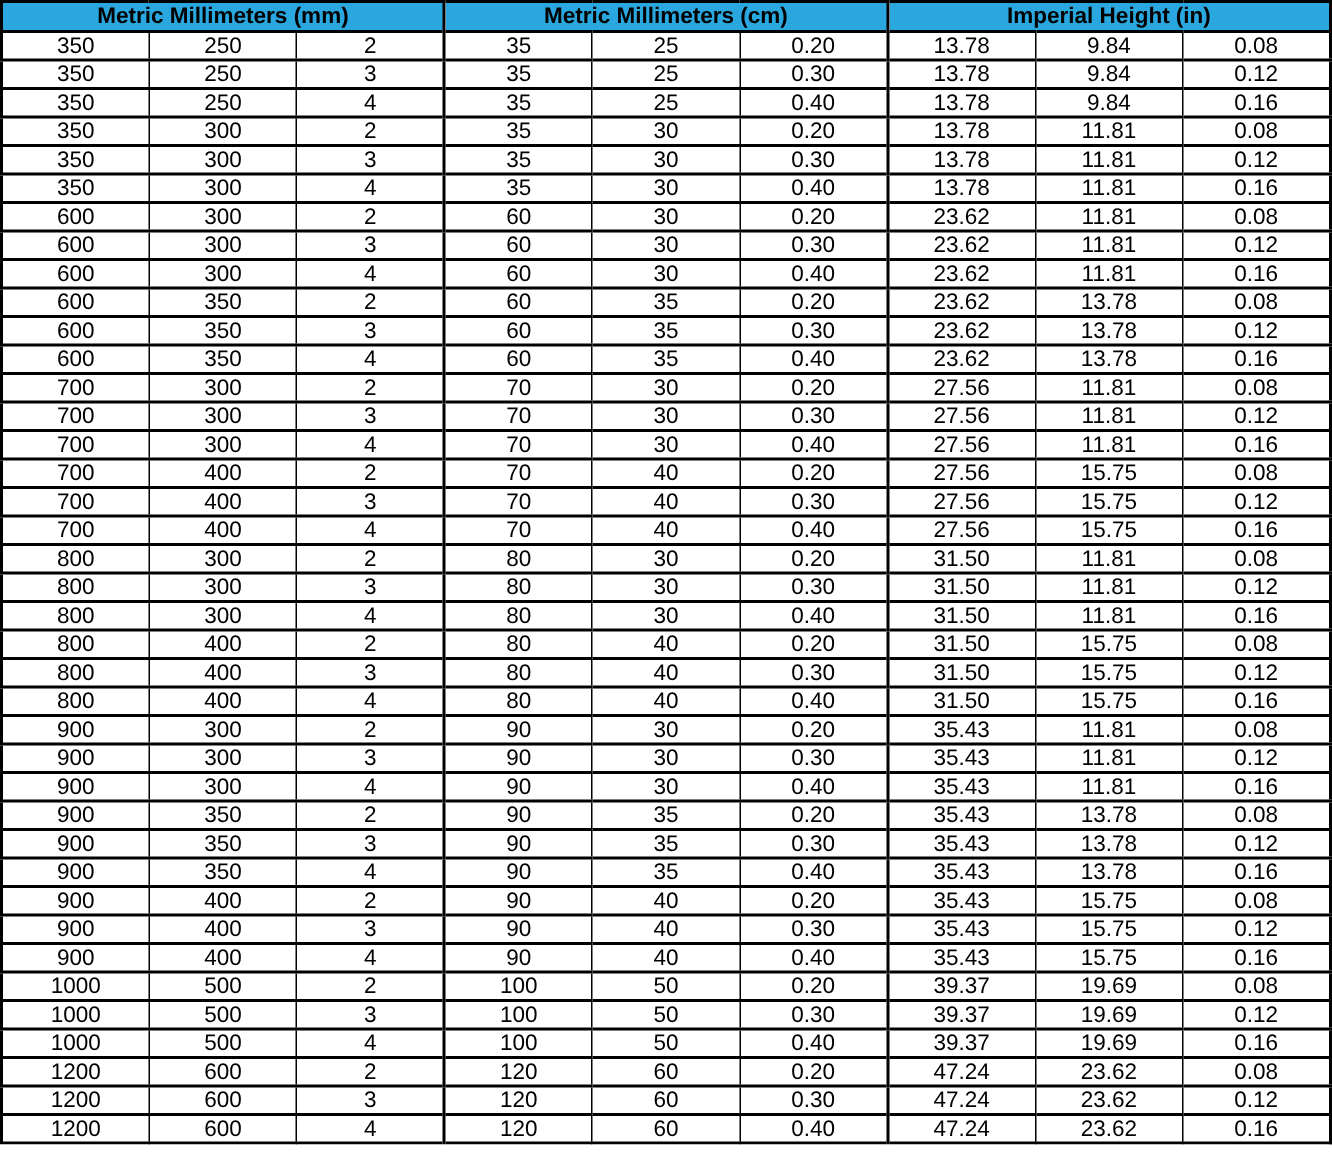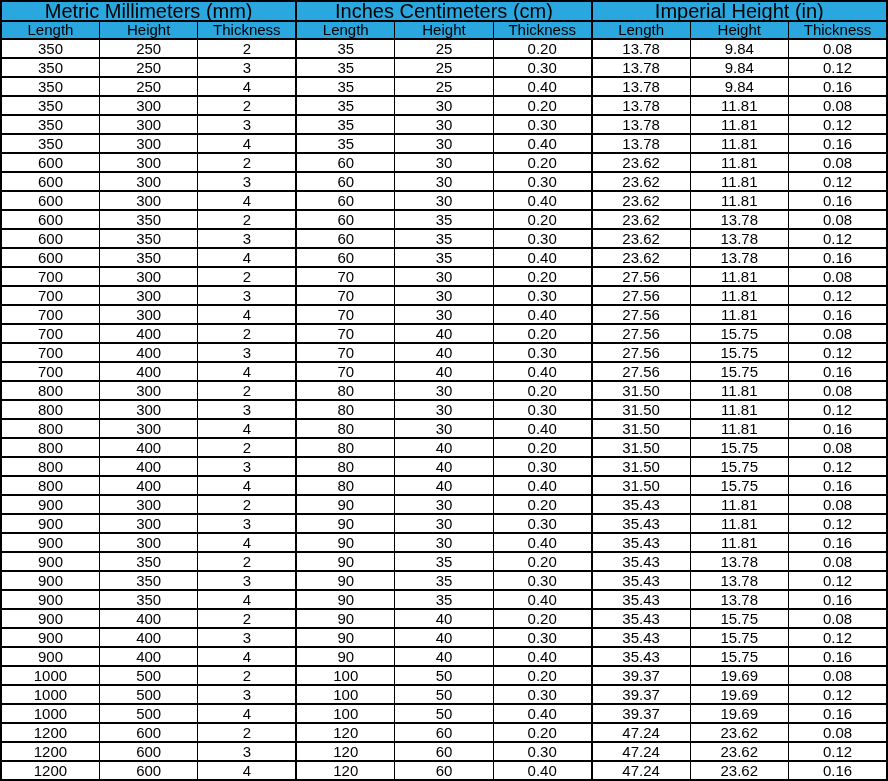--- a/index.html
+++ b/index.html
@@ -26,22 +26,22 @@
     border-left: 1px solid var(--border-color);
     border-top: 2px solid var(--border-color);
     text-align: center;
     vertical-align: middle;
     overflow: hidden;
     white-space: nowrap;
   }
   .group-start { border-left: 2px solid var(--border-color); }
   th.group-header {
     background: var(--header-bg);
-    font-size: 20px;
-    font-weight: normal;
+    font-size: 15px;
+    font-weight: bold;
     height: 18px;
     line-height: 18px;
   }
   th.col-header {
     background: var(--header-bg);
     font-size: 15px;
     font-weight: normal;
     height: 16px;
     line-height: 16px;
   }
@@ -63,33 +63,22 @@
       <col>
       <col>
       <col>
       <col>
       <col>
       <col>
   </colgroup>
   <thead>
     <tr>
       <th class="group-header group-start" colspan="3">Metric Millimeters (mm)</th>
-      <th class="group-header group-start" colspan="3">Inches Centimeters (cm)</th>
+      <th class="group-header group-start" colspan="3">Metric Millimeters (cm)</th>
       <th class="group-header group-start" colspan="3">Imperial Height (in)</th>
-    </tr>
-    <tr>
-      <th class="col-header group-start">Length</th>
-      <th class="col-header">Height</th>
-      <th class="col-header">Thickness</th>
-      <th class="col-header group-start">Length</th>
-      <th class="col-header">Height</th>
-      <th class="col-header">Thickness</th>
-      <th class="col-header group-start">Length</th>
-      <th class="col-header">Height</th>
-      <th class="col-header">Thickness</th>
     </tr>
   </thead>
   <tbody>
       <tr>
         <td class="group-start">350</td>
         <td>250</td>
         <td>2</td>
         <td class="group-start">35</td>
         <td>25</td>
         <td>0.20</td>

